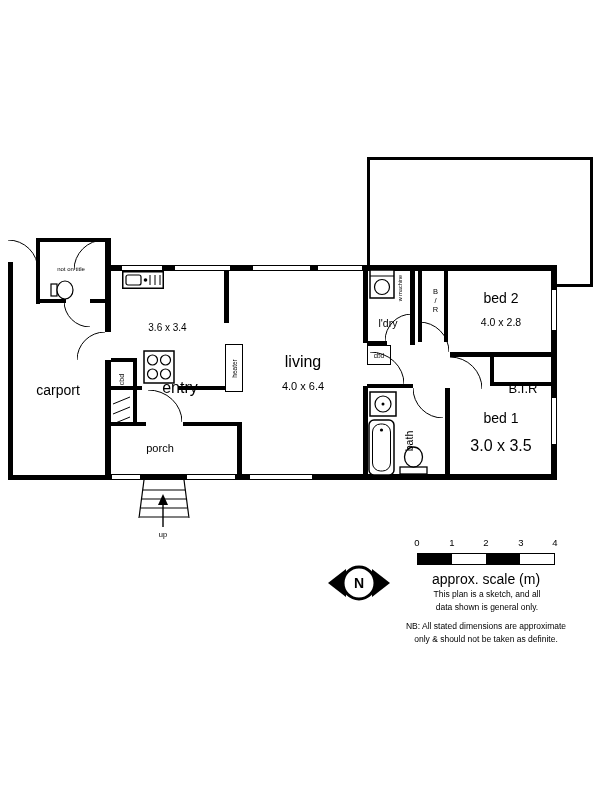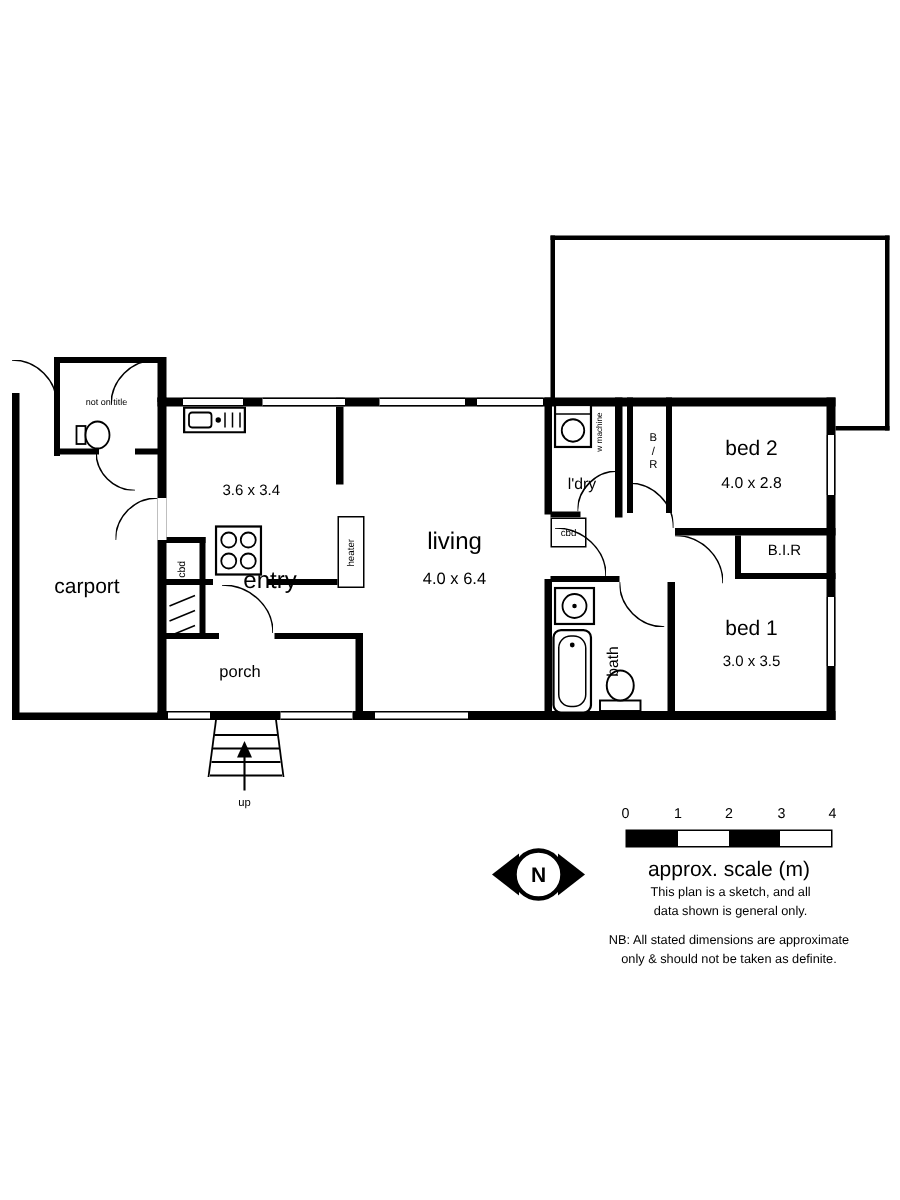--- a/index.html
+++ b/index.html
@@ -83,21 +83,21 @@
   <div class="box" style="left:225px;top:344px;width:18px;height:48px">
     <span style="transform:rotate(-90deg);white-space:nowrap;font-size:6.5px">heater</span>
   </div>
   <div class="box" style="left:367px;top:345px;width:24px;height:20px">
     <span style="font-size:6.5px">cbd</span>
   </div>
   <div class="vwrap" style="left:110px;top:366px;width:23px;height:26px">
     <span style="font-size:7px">cbd</span>
   </div>
   <div class="stack" style="left:425px;top:278px;width:14px;height:44px;font-size:7.5px">B/R</div>
-  <div class="lbl" style="left:492px;top:362px;width:62px;font-size:10px">B.I.R</div>
+  <div class="lbl" style="left:492px;top:381px;width:62px;font-size:13px">B.I.R</div>
 
   <svg class="icon" style="left:8px;top:240px" width="30" height="30">
       <path d="M0,0 A30,30 0 0 1 30,30" fill="none" stroke="#000" stroke-width="1"></path>
     </svg>
   <svg class="icon" style="left:74px;top:240px" width="30" height="30">
       <path d="M30,0 A30,30 0 0 0 0,30" fill="none" stroke="#000" stroke-width="1"></path>
     </svg>
   <svg class="icon" style="left:64px;top:301px" width="26" height="26">
       <path d="M0,0 A26,26 0 0 0 26,26" fill="none" stroke="#000" stroke-width="1"></path>
     </svg>
@@ -184,21 +184,21 @@
   </svg>
   <div class="lbl" style="left:151px;top:530px;width:24px;font-size:7.5px">up</div>
 
   <div class="lbl" style="left:130px;top:322px;width:75px;font-size:10px">3.6 x 3.4</div>
   <div class="lbl" style="left:256px;top:352px;width:94px;font-size:16px">living</div>
   <div class="lbl" style="left:256px;top:380px;width:94px;font-size:11px">4.0 x 6.4</div>
   <div class="lbl" style="left:366px;top:317px;width:44px;font-size:10.5px">l'dry</div>
   <div class="lbl" style="left:456px;top:290px;width:90px;font-size:14px">bed 2</div>
   <div class="lbl" style="left:456px;top:316px;width:90px;font-size:10.5px">4.0 x 2.8</div>
   <div class="lbl" style="left:456px;top:410px;width:90px;font-size:14px">bed 1</div>
-  <div class="lbl" style="left:456px;top:436px;width:90px;font-size:10px">3.0 x 3.5</div>
+  <div class="lbl" style="left:456px;top:436px;width:90px;font-size:16px">3.0 x 3.5</div>
   <div class="lbl" style="left:150px;top:378px;width:60px;font-size:16px">entry</div>
   <div class="lbl" style="left:126px;top:442px;width:68px;font-size:11px">porch</div>
   <div class="vwrap" style="left:400px;top:418px;width:18px;height:46px">
     <span style="font-size:10.5px">bath</span>
   </div>
 
   <svg class="icon" style="left:326px;top:554px" width="66" height="60">
     <polygon points="2,29 20,15 20,43" fill="#000"></polygon>
     <polygon points="64,29 46,15 46,43" fill="#000"></polygon>
     <circle cx="33" cy="29" r="16" fill="#fff" stroke="#000" stroke-width="3"></circle>

